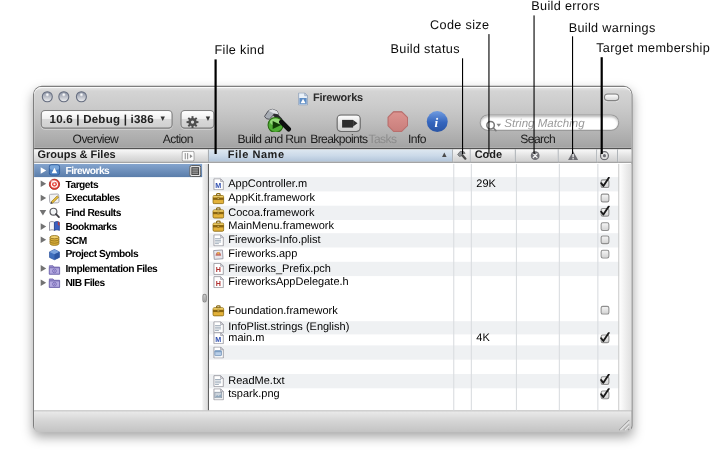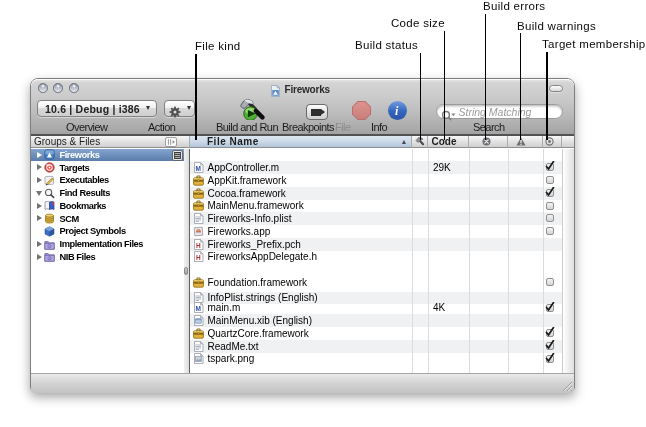--- a/index.html
+++ b/index.html
@@ -102,21 +102,21 @@
             <circle cx="6" cy="6" r="3.7"></circle>
           </g>
           <circle cx="6" cy="6" r="1.5" fill="#dcdcdc"></circle>
         </svg></span>
     <span class="abs" style="right:3px; top:1.5px; font-size:8px; color:#333;">▾</span>
   </div>
   <div class="tlabel" style="left:35px; width:60px;">Overview</div>
   <div class="tlabel" style="left:117px; width:60px;">Action</div>
   <div class="tlabel" style="left:185px; width:70px;">Build and Run</div>
   <div class="tlabel" style="left:251px; width:70px;">Breakpoints</div>
-  <div class="tlabel" style="left:304px; width:52px; color:#8d8d8d;">File</div>
+  <div class="tlabel" style="left:304px; width:52px; color:#8d8d8d;">Tasks</div>
   <div class="tlabel" style="left:340px; width:52px;">Info</div>
   <div class="tlabel" style="left:442px; width:52px;">Search</div>
 
   <div class="abs" style="left:206px; top:17px; z-index:2;"><svg width="28" height="24" viewBox="0 0 28 24">
         <path d="M11.5 6.5 L18 13" stroke="#2a2a2e" stroke-width="3.8" stroke-linecap="round"></path>
         <path d="M3.5 9.8 L7 4.6 L10.6 3.4 L14.8 4.8 L16.2 7.9 L12.2 7.2 L10.9 9.3 L7.8 12.4 L5.2 11.9 z" fill="#a8adb5" stroke="#44464c" stroke-width="0.8"></path>
         <path d="M7 4.6 L10.6 3.4 L14.8 4.8 L16.2 7.9 L12.2 7.2 z" fill="#dfe2e6"></path>
         <circle cx="13.5" cy="17.6" r="6.8" fill="#4fae35" stroke="#2a6d12" stroke-width="1"></circle>
         <ellipse cx="13.5" cy="15" rx="5.1" ry="3.2" fill="#a5e38b" opacity="0.8"></ellipse>
         <path d="M10.9 13.9 L18.6 17.6 L10.9 21.3 z" fill="#103c06"></path>
@@ -141,21 +141,21 @@
        background:#fff; border:1px solid #9a9a9a; box-shadow:inset 0 1.5px 2px rgba(0,0,0,.25);">
     <div class="abs" style="left:4px; top:2px;"><svg width="15" height="11" viewBox="0 0 15 11">
           <circle cx="5" cy="4.9" r="3.4" fill="none" stroke="#7a7a7a" stroke-width="1.4"></circle>
           <line x1="7.5" y1="7.4" x2="9.8" y2="9.7" stroke="#7a7a7a" stroke-width="1.5" stroke-linecap="round"></line>
           <path d="M10.3 3.6 l4.2 0 l-2.1 2.7 z" fill="#888888"></path>
         </svg></div>
     <div class="abs" style="left:22px; top:1.3px; font-size:10.5px; color:#9b9b9b;font-style:italic;">String Matching</div>
   </div>
 
   <div class="hdr" style="left:0; width:158.5px;">
-    <span class="abs" style="left:3px; top:0px; font-weight:normal; color:#1d1d1d;">Groups &amp; Files</span>
+    <span class="abs" style="left:3px; top:0px; font-weight:bold; color:#1d1d1d;">Groups &amp; Files</span>
     <span class="abs" style="left:134px; top:0.8px;"><svg width="12" height="10" viewBox="0 0 12 10">
           <rect x="0.5" y="0.5" width="11" height="9" rx="1.5" fill="#fcfcfc" stroke="#8a8a8a" stroke-width="0.8"></rect>
           <line x1="3.4" y1="2.2" x2="3.4" y2="7.8" stroke="#8a8a8a" stroke-width="0.9"></line>
           <line x1="5.6" y1="2.2" x2="5.6" y2="7.8" stroke="#8a8a8a" stroke-width="0.9"></line>
           <path d="M7.6 3.2 l2.4 1.8 -2.4 1.8 z" fill="#8a8a8a"></path>
         </svg></span>
   </div>
   <div class="hdr hdrblue" style="left:158.5px; width:222px;">
     <span class="abs" style="left:17.5px; top:0px; font-size:10px; font-weight:bold; letter-spacing:0.5px; color:#1d1d1d;">File Name</span>
     <span class="abs" style="left:211px; top:1.8px; font-size:7px; color:#4a4a4a;">▲</span>
@@ -427,35 +427,20 @@
         <div class="abs" style="left:355.5px; top:0.2px;"><svg width="10" height="10" viewBox="0 0 10 10">
             <path d="M1.5 5.5 L3.5 8 L8.5 0.5" fill="none" stroke="#1a1a1a" stroke-width="1.7" stroke-linecap="round" stroke-linejoin="round"></path>
           </svg></div>
       </div>
 <div class="trow alt" style="top:165.75px;">
         <div class="fic"><svg width="11" height="11" viewBox="0 0 11 11">
             <path d="M1.5 0.5 h6 l2.5 2.5 v7.5 h-8.5 z" fill="#ffffff" stroke="#9a9aa2" stroke-width="0.8"></path>
             <path d="M7.5 0.5 l2.5 2.5 h-2.5 z" fill="#d8d8e0" stroke="#9a9aa2" stroke-width="0.6"></path>
             <rect x="2.3" y="3.8" width="6" height="4.5" rx="0.5" fill="#b9cfe8" stroke="#6f8fb5" stroke-width="0.7"></rect>
             <rect x="2.3" y="3.8" width="6" height="1.4" fill="#7d9fc4"></rect>
-          </svg></div>
-        <div class="fn">MainMenu.xib (English)</div>
-      </div>
-<div class="trow" style="top:178.50px;">
-        <div class="fic"><svg width="11" height="11" viewBox="0 0 11 11">
-            <rect x="0.6" y="2.8" width="9.8" height="7.4" rx="1.2" fill="#e3b23a" stroke="#8a6a14" stroke-width="0.8"></rect>
-            <rect x="0.6" y="4.6" width="9.8" height="2.1" fill="#8a6510"></rect>
-            <rect x="3.9" y="1" width="3.2" height="2.2" rx="0.8" fill="none" stroke="#8a6a14" stroke-width="1.1"></rect>
-            <rect x="4.4" y="4.9" width="2.2" height="1.5" rx="0.3" fill="#e8c96a" stroke="#6e510c" stroke-width="0.6"></rect>
-            <rect x="0.9" y="3.1" width="9.2" height="1.2" fill="#f3d87c" opacity="0.8"></rect>
-          </svg></div>
-        <div class="fn">QuartzCore.framework</div>
-        <div class="cb"></div>
-        <div class="abs" style="left:355.5px; top:0.2px;"><svg width="10" height="10" viewBox="0 0 10 10">
-            <path d="M1.5 5.5 L3.5 8 L8.5 0.5" fill="none" stroke="#1a1a1a" stroke-width="1.7" stroke-linecap="round" stroke-linejoin="round"></path>
           </svg></div>
       </div>
 <div class="trow alt" style="top:191.25px;text-align:center;">
         <div class="fic"><svg width="11" height="11" viewBox="0 0 11 11">
             <path d="M1.5 0.5 h6 l2.5 2.5 v7.5 h-8.5 z" fill="#ffffff" stroke="#9a9aa2" stroke-width="0.8"></path>
             <path d="M7.5 0.5 l2.5 2.5 h-2.5 z" fill="#d8d8e0" stroke="#9a9aa2" stroke-width="0.6"></path>
             <g stroke="#8899aa" stroke-width="0.7">
               <line x1="2.5" y1="4" x2="8" y2="4"></line>
               <line x1="2.5" y1="5.5" x2="8" y2="5.5"></line>
               <line x1="2.5" y1="7" x2="8" y2="7"></line>

